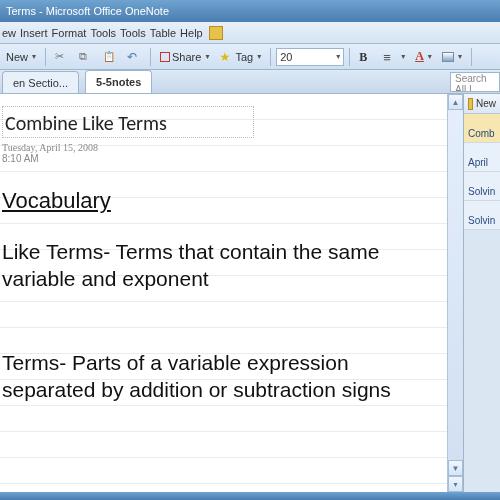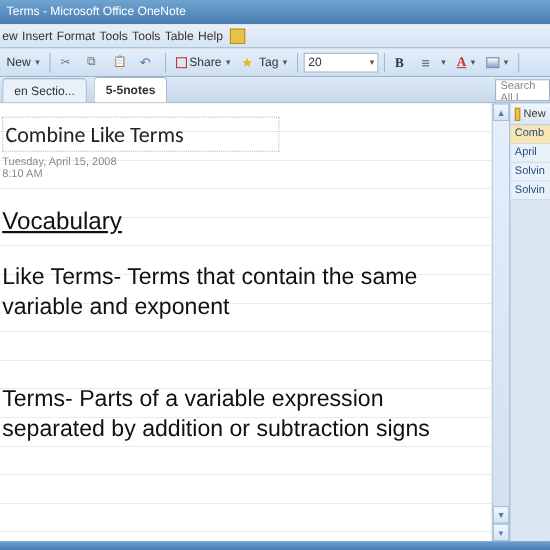--- a/index.html
+++ b/index.html
@@ -15,32 +15,32 @@
 .fontbox { width: 68px; height: 18px; background: #fff; border: 1px solid #9fb5cb; font-size: 11px; padding: 0 3px; display: flex; align-items: center; justify-content: space-between; }
 .tabbar { height: 24px; background: linear-gradient(#dce9f7,#c7d8ea); border-bottom: 1px solid #9fb5cb; display: flex; align-items: flex-end; padding-left: 2px; position: relative; }
 .tab { height: 22px; padding: 0 10px; font-size: 11px; color: #333; border: 1px solid #9fb5cb; border-bottom: none; border-radius: 4px 4px 0 0; background: #e8f0fa; margin-right: 6px; display: flex; align-items: center; }
 .tab.active { background: #fff; height: 23px; font-weight: 700; }
 .searchbox { position: absolute; right: 0; top: 2px; width: 50px; height: 20px; background: #fff; border: 1px solid #9fb5cb; font-size: 10px; color: #888; padding: 0 4px; display: flex; align-items: flex-start; overflow: hidden; }
 .workspace { position: absolute; top: 94px; left: 0; right: 37px; bottom: 8px; display: flex; background: #fff; }
 .page { flex: 1; background: repeating-linear-gradient(#fff, #fff 25px, #e6ecf4 25px, #e6ecf4 26px); padding: 12px 0 0 2px; position: relative; overflow: hidden; }
 .title-container { border: 1px dotted #bbb; padding: 4px 8px 2px 2px; display: inline-block; min-width: 252px; }
 .page-title { font-family: Calibri, sans-serif; font-size: 20px; color: #222; }
 .date, .time { font-size: 10px; color: #888; }
-.date { margin-top: 4px; }
+.date { margin-top: 4px; font-family: Liberation Serif, serif; }
 .content { margin-top: 24px; font-family: Calibri, sans-serif; color: #111; }
 .vocab { font-size: 22px; text-decoration: underline; margin-bottom: 24px; }
 .term { font-size: 21px; line-height: 1.3; margin-bottom: 56px; }
 .scroll { width: 16px; background: linear-gradient(#e6eefc,#d0dff1); border-left: 1px solid #b0c4da; position: relative; }
 .scroll .up, .scroll .dn { position: absolute; left: 0; right: 0; height: 16px; background: linear-gradient(#f0f6fd,#d5e4f4); border: 1px solid #a5bdd6; display: flex; align-items: center; justify-content: center; font-size: 8px; color: #5a7aa0; }
 .scroll .up { top: 0; } .scroll .dn { bottom: 16px; }
 .scroll .dn2 { position: absolute; left: 0; right: 0; bottom: 0; height: 16px; background: linear-gradient(#f0f6fd,#d5e4f4); border: 1px solid #a5bdd6; display: flex; align-items: center; justify-content: center; font-size: 8px; color: #5a7aa0; }
 .sidepanel { position: absolute; top: 94px; right: 0; width: 37px; bottom: 8px; background: #dbe6f3; border-left: 1px solid #9fb5cb; overflow: hidden; }
 .sp-new { height: 20px; background: linear-gradient(#f1f6fc,#dbe7f4); border-bottom: 1px solid #b5c8dc; font-size: 10px; color: #333; padding: 3px 4px; display: flex; align-items: center; gap: 3px; }
 .sp-new::before { content: ""; width: 10px; height: 10px; background: #e6c24a; border: 1px solid #b89020; }
-.sp-item { height: 17px; font-size: 10px; color: #2a4a80; padding: 2px 4px; border-bottom: 1px solid #cdd9e8; background: #e8f0fa; white-space: nowrap; overflow: hidden; }
+.sp-item { height: 17px; font-size: 10px; color: #2a4a80; padding: 14px 4px; border-bottom: 1px solid #cdd9e8; background: #e8f0fa; white-space: nowrap; overflow: hidden; }
 .sp-item.active { background: #f7e6b0; }
 .bottombar { position: absolute; bottom: 0; left: 0; right: 0; height: 8px; background: linear-gradient(#6fa3d0,#4a7db0); }
 .ico { display: inline-block; width: 14px; height: 14px; }
 .ico-scissors::before { content: "✂"; font-size: 11px; color: #777; }
 .ico-copy::before { content: "⧉"; font-size: 11px; color: #777; }
 .ico-paste::before { content: "📋"; font-size: 10px; }
 .ico-undo::before { content: "↶"; font-size: 12px; color: #4a7db0; }
 .ico-task { width: 10px; height: 10px; border: 1px solid #c0392b; display: inline-block; }
 .ico-star::before { content: "★"; font-size: 12px; color: #e6b800; }
 .ico-bold::before { content: "B"; font-weight: bold; font-size: 12px; font-family: "Times New Roman"; }

